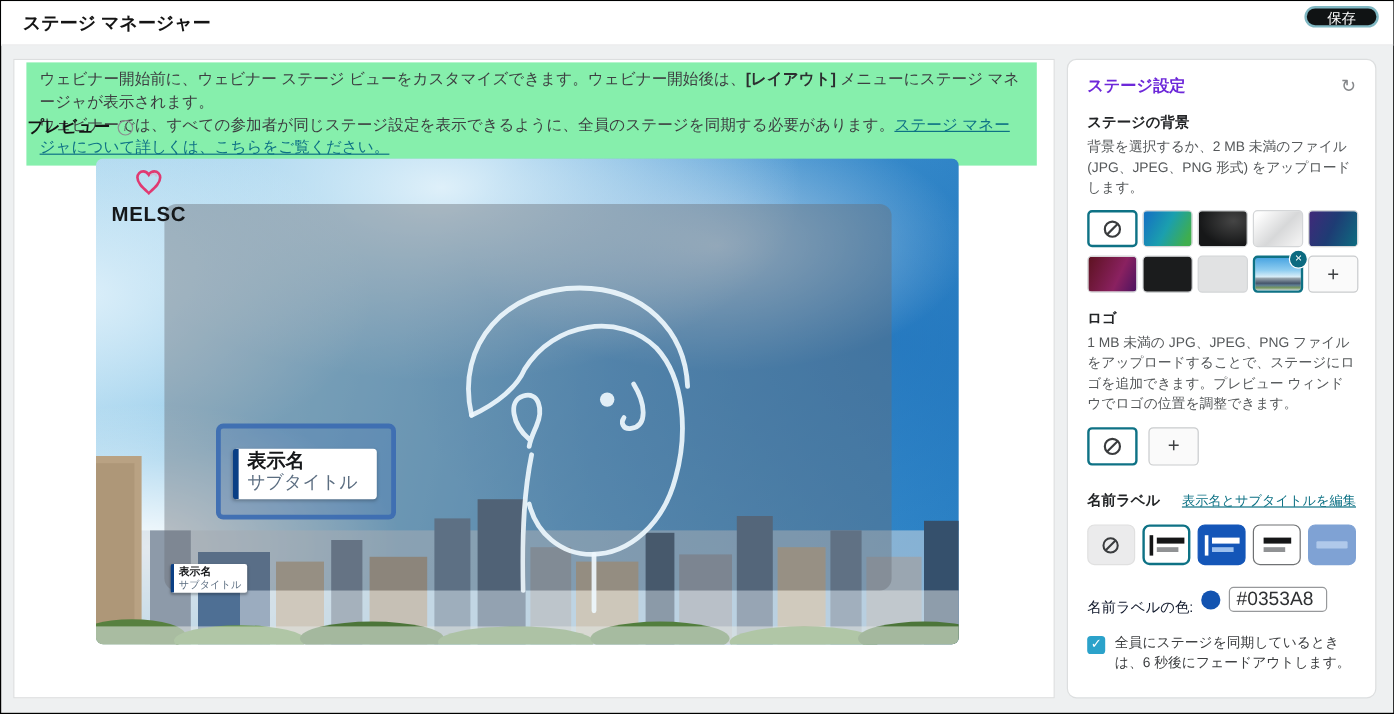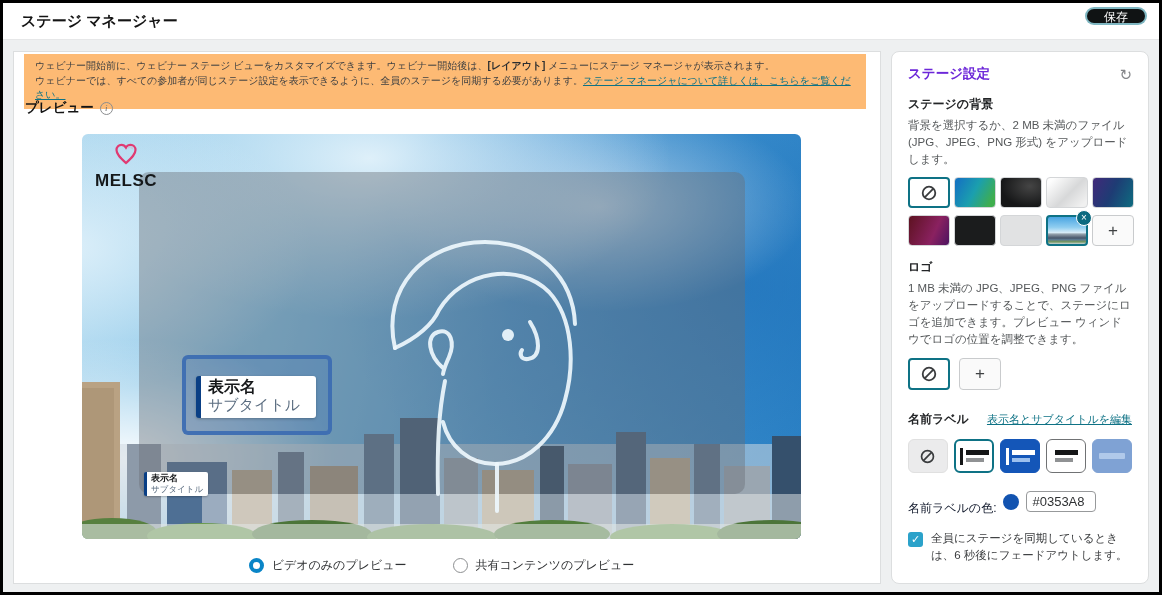--- a/index.html
+++ b/index.html
@@ -1,28 +1,28 @@
 <!DOCTYPE html>
 <html><head>
 <meta charset="utf-8">
 <style>
   * { margin:0; padding:0; box-sizing:border-box; }
   html,body { width:1162px; height:595px; }
   body { font-family:"Liberation Sans","DejaVu Sans",sans-serif; background:#eef0f1; overflow:hidden; }
-  .page { position:relative; width:1162px; height:595px; background:#eef0f1; border:3px solid #000000; }
+  .page { position:relative; width:1162px; height:595px; background:#eef0f1; border:1px solid #000000; }
 
   
   .topbar { position:absolute; left:0; top:0; width:100%; height:37px; background:#ffffff; border-bottom:1px solid #e6e7e8; }
   .topbar .title { position:absolute; left:18px; top:9px; font-size:15px; font-weight:bold; color:#141414; }
   .save-btn { position:absolute; right:14px; top:6px; height:14px; padding:0 17px; background:#101314; color:#fff;
     border:none; border-radius:13px; font-size:12px; cursor:pointer; box-shadow:0 0 0 2px #7fb7c2; font-family:inherit; }
 
   
   .main-card { position:absolute; left:10px; top:48px; width:868px; height:533px; background:#fff; border:1px solid #dcdedf; }
-  .banner { position:absolute; left:10px; top:2px; width:842px; padding:5px 11px 6px; background:#fdba74; font-size:10px; line-height:1.45; color:#3d3f41; }
+  .banner { position:absolute; left:10px; top:2px; width:842px; padding:5px 11px 6px; background:#86efac; font-size:13px; line-height:1.45; color:#3d3f41; }
   .banner b { color:#2c2e30; }
   .banner a { color:#0e7285; text-decoration:underline; cursor:pointer; }
   .preview-head { position:absolute; left:11px; top:47px; display:flex; align-items:center; gap:6px; }
   .preview-title { font-size:13.5px; font-weight:bold; color:#141414; }
   .info-icon { width:13px; height:13px; border:1px solid #8b8d8f; border-radius:50%; color:#6c6e70; font-size:9px; line-height:11px;
     display:inline-flex; align-items:center; justify-content:center; font-style:italic; font-family:"Liberation Serif",serif; }
 
   
   .stage { position:absolute; left:68px; top:82px; width:719px; height:405px; border-radius:6px; overflow:hidden;
     background:
@@ -95,21 +95,21 @@
   .style-btn.s4 { background:#7fa2d4; border:1px solid #7fa2d4; }
   .bars { position:absolute; inset:0; display:flex; align-items:center; justify-content:center; gap:3px; }
   .vbar { width:3px; height:17px; }
   .hbars { display:flex; flex-direction:column; gap:3px; }
   .hb1 { width:23px; height:5px; } .hb2 { width:18px; height:4px; }
   .dk { background:#151617; } .gy { background:#909294; } .wh { background:#fff; } .lb { background:#9cc0ee; }
   .s4bar { width:26px; height:6px; background:#b0c9ea; border-radius:1px; }
   .color-row { display:flex; align-items:center; gap:7px; margin-top:13px; }
   .color-label { font-size:12px; color:#0f172a;margin-top:14px; }
   .swatch { width:16px; height:16px; border-radius:50%; background:#1253b0; cursor:pointer; }
-  .hex-input { width:70px; height:21px; border:1px solid #97999b; border-radius:4px; font-size:13px; color:#2f3133;
+  .hex-input { width:82px; height:21px; border:1px solid #97999b; border-radius:4px; font-size:16px; color:#2f3133;
     padding:0 5px; font-family:inherit; }
   .sync-row { display:flex; gap:8px; margin-top:13px; }
   .checkbox { flex:0 0 15px; width:15px; height:15px; margin-top:2px; background:#2ba2ca; border-radius:3px; color:#fff;
     font-size:11px; line-height:15px; text-align:center; cursor:pointer; }
   .sync-text { font-size:11.5px; color:#3b3d3f; line-height:1.5; }
 </style>
 </head>
 <body>
 
 <div class="page">
@@ -190,30 +190,20 @@
           <div class="sub">サブタイトル</div>
         </div>
       </div>
 
       <div class="mini-label">
         <div class="nm">表示名</div>
         <div class="sub">サブタイトル</div>
       </div>
     </div>
 
-    <div class="radio-row">
-      <div class="radio-opt">
-        <span class="radio-dot on"></span>
-        <span>ビデオのみのプレビュー</span>
-      </div>
-      <div class="radio-opt">
-        <span class="radio-dot off"></span>
-        <span>共有コンテンツのプレビュー</span>
-      </div>
-    </div>
   </div>
 
   <div class="sidebar">
     <div class="sb-head">
       <span class="sb-title">ステージ設定</span>
       <span class="refresh-icon">↻</span>
     </div>
 
     <div class="sec-title">ステージの背景</div>
     <div class="sec-desc">背景を選択するか、2 MB 未満のファイル (JPG、JPEG、PNG 形式) をアップロードします。</div>

